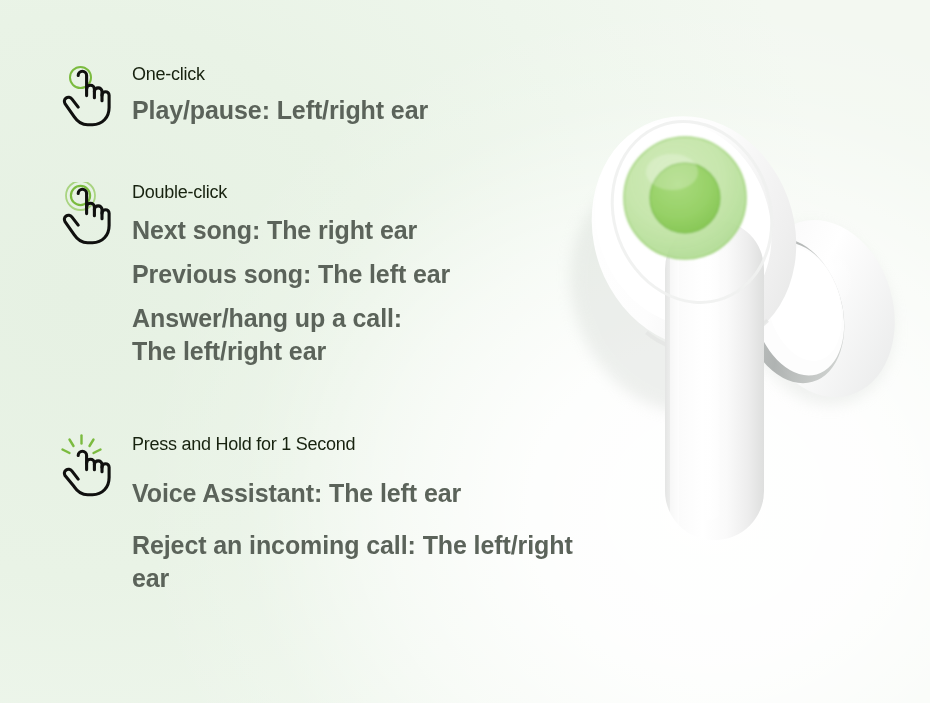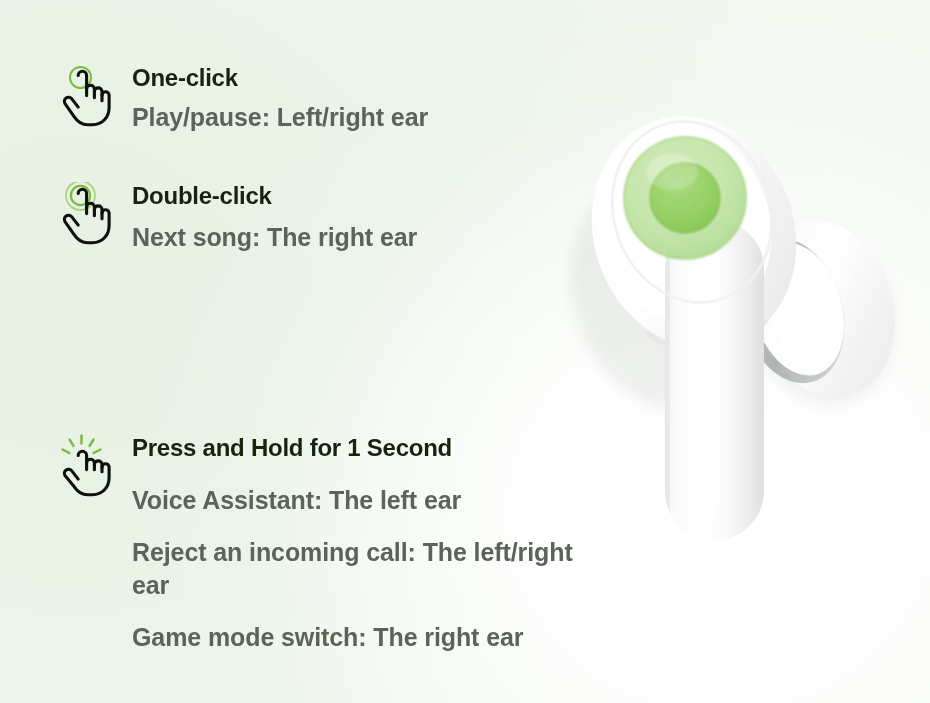--- a/index.html
+++ b/index.html
@@ -63,22 +63,22 @@
     height: 68px;
   }
 
   .icon-slot svg { display: block; width: 62px; height: 68px; }
 
   .block-body {
     margin-left: 80px;
   }
 
   .heading {
-    font-size: 24px;
-    font-weight: bold;
+    font-size: 18px;
+    font-weight: normal;
     letter-spacing: -0.25px;
     color: #17220f;
     line-height: 1.15;
     margin-bottom: 8px;
     white-space: nowrap;
   }
 
   .line {
     font-size: 25px;
     font-weight: 700;
@@ -141,20 +141,23 @@
             <path d="M26.2 11.5c0-2.4 1.9-4.2 4.2-4.2s4.2 1.8 4.2 4.2v20.1"></path>
             <path d="M34.6 25.1c0-2.2 1.8-3.8 3.9-3.8 2.1 0 3.9 1.6 3.9 3.8v8.6"></path>
             <path d="M42.4 27.6c0-2.1 1.7-3.7 3.8-3.7 2 0 3.8 1.6 3.8 3.7v9.1"></path>
             <path d="M50 31.2c0-2 1.6-3.5 3.5-3.5 1.9 0 3.6 1.5 3.6 3.5v12.2c0 9.9-6.7 17.3-16.6 17.3h-4.9c-6.4 0-10.2-3.1-13.5-8.1L13 39.6c-1.2-1.9-.7-4.3 1.1-5.6 1.8-1.3 4.3-.9 5.7.9l6.4 8.2"></path>
           </g>
         </svg>
       </div>
       <div class="block-body">
         <div class="heading">Double-click</div>
         <div class="line">Next song: The right ear</div>
+        <div class="line">Previous song: The left ear</div>
+        <div class="line">Answer/hang up a call:
+The left/right ear</div>
       </div>
     </div>
 
     <div class="block block-three">
       <div class="icon-slot">
         <svg viewBox="0 0 62 68" xmlns="http://www.w3.org/2000/svg">
           <g stroke="#7bbb3f" stroke-width="2.4" stroke-linecap="round">
             <line x1="29.5" y1="1.5" x2="29.5" y2="9.5"></line>
             <line x1="17.5" y1="5.5" x2="21.5" y2="12"></line>
             <line x1="41.5" y1="5.5" x2="37.5" y2="12"></line>
@@ -166,21 +169,20 @@
             <path d="M34.6 29.1c0-2.2 1.8-3.8 3.9-3.8 2.1 0 3.9 1.6 3.9 3.8v6.6"></path>
             <path d="M42.4 30.6c0-2.1 1.7-3.7 3.8-3.7 2 0 3.8 1.6 3.8 3.7v7.1"></path>
             <path d="M50 33.2c0-2 1.6-3.5 3.5-3.5 1.9 0 3.6 1.5 3.6 3.5v10.2c0 9.9-6.7 17.3-16.6 17.3h-4.9c-6.4 0-10.2-3.1-13.5-8.1L13 41.6c-1.2-1.9-.7-4.3 1.1-5.6 1.8-1.3 4.3-.9 5.7.9l6.4 8.2"></path>
           </g>
         </svg>
       </div>
       <div class="block-body">
         <div class="heading">Press and Hold for 1 Second</div>
         <div class="line">Voice Assistant: The left ear</div>
         <div class="line">Reject an incoming call: The left/right ear</div>
-        <div class="line">Game mode switch: The right ear</div>
       </div>
     </div>
   </div>
 
   <div class="earbud-stage">
     <svg viewBox="0 0 410 520" xmlns="http://www.w3.org/2000/svg">
       <defs>
         <linearGradient id="headGrad" x1="0" y1="0" x2="1" y2="1">
           <stop offset="0%" stop-color="#ffffff"></stop>
           <stop offset="45%" stop-color="#fdfdfd"></stop>

